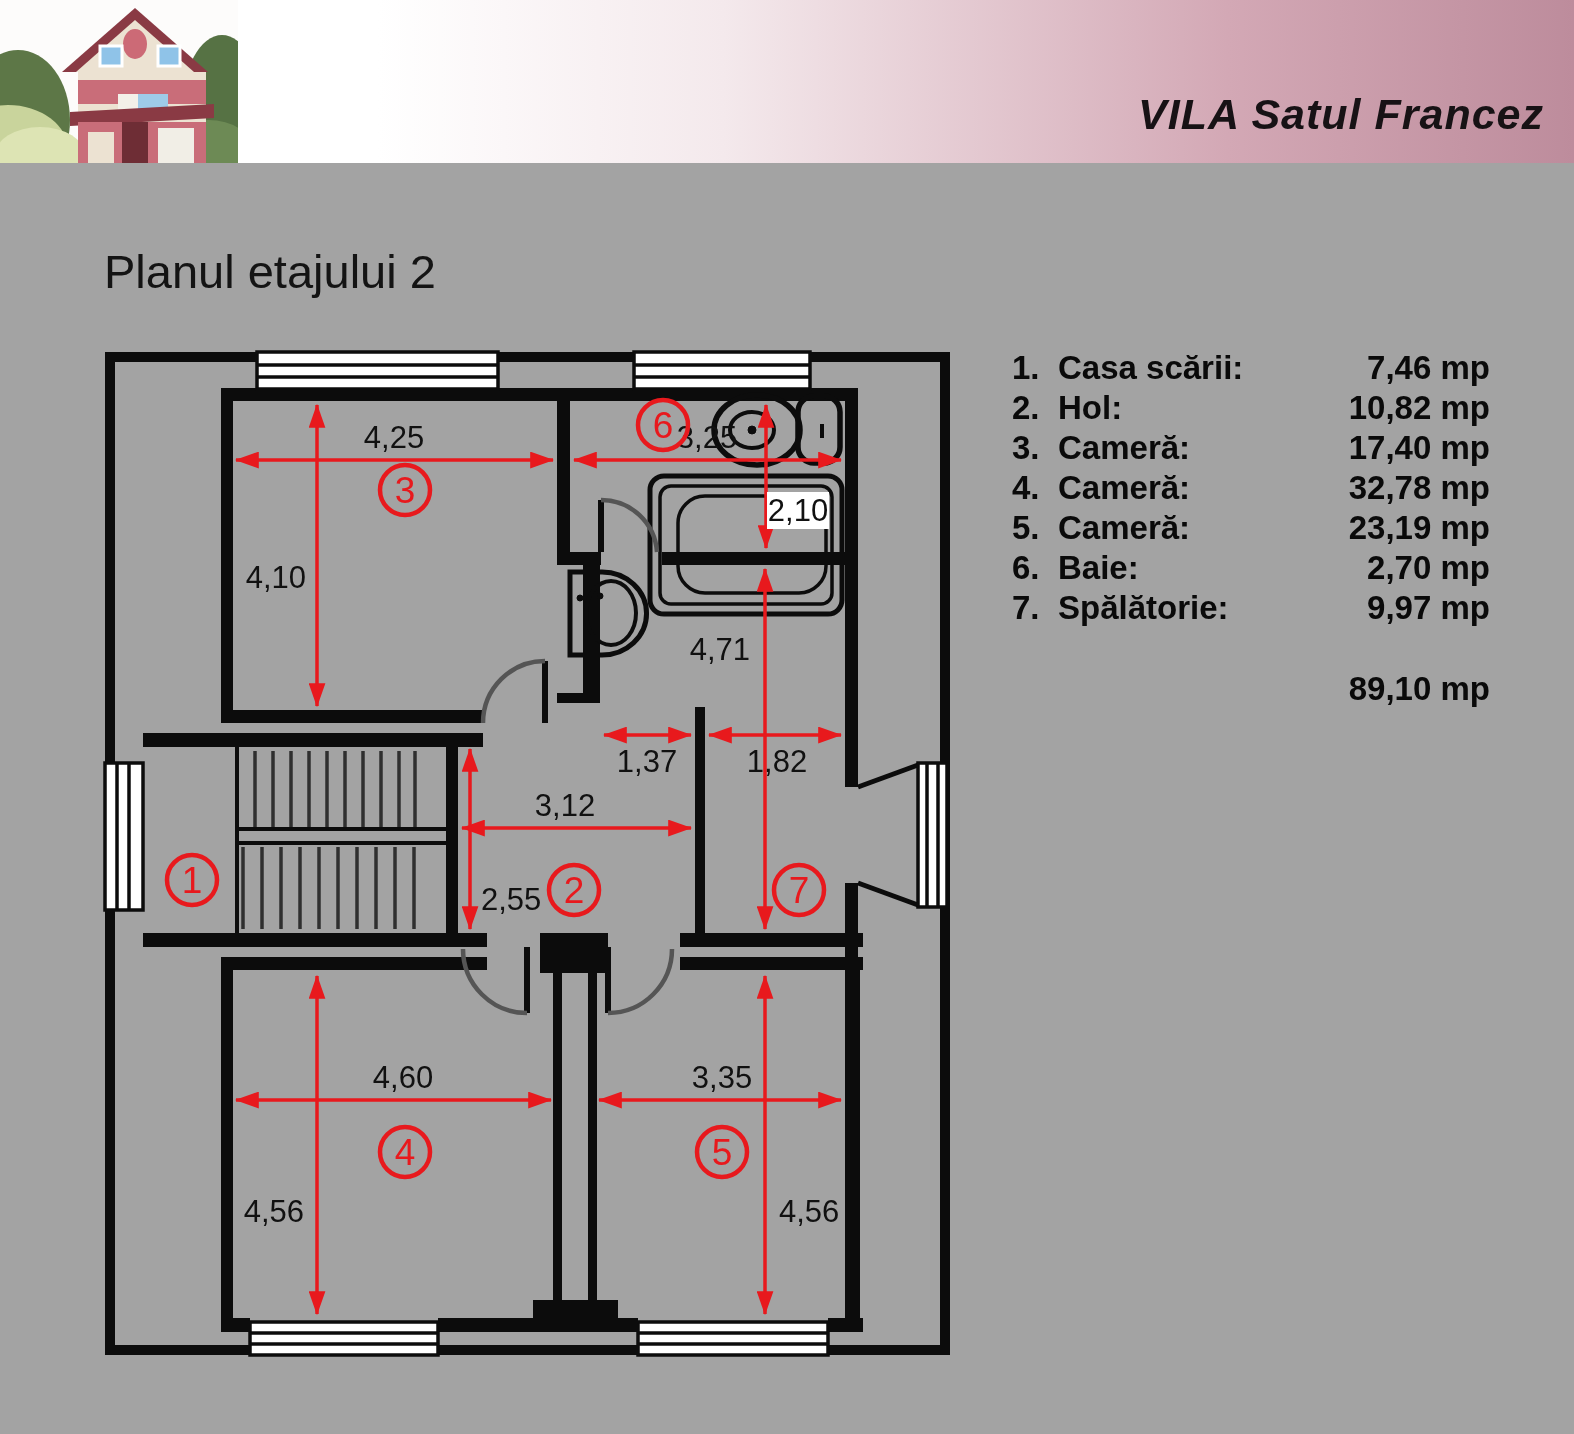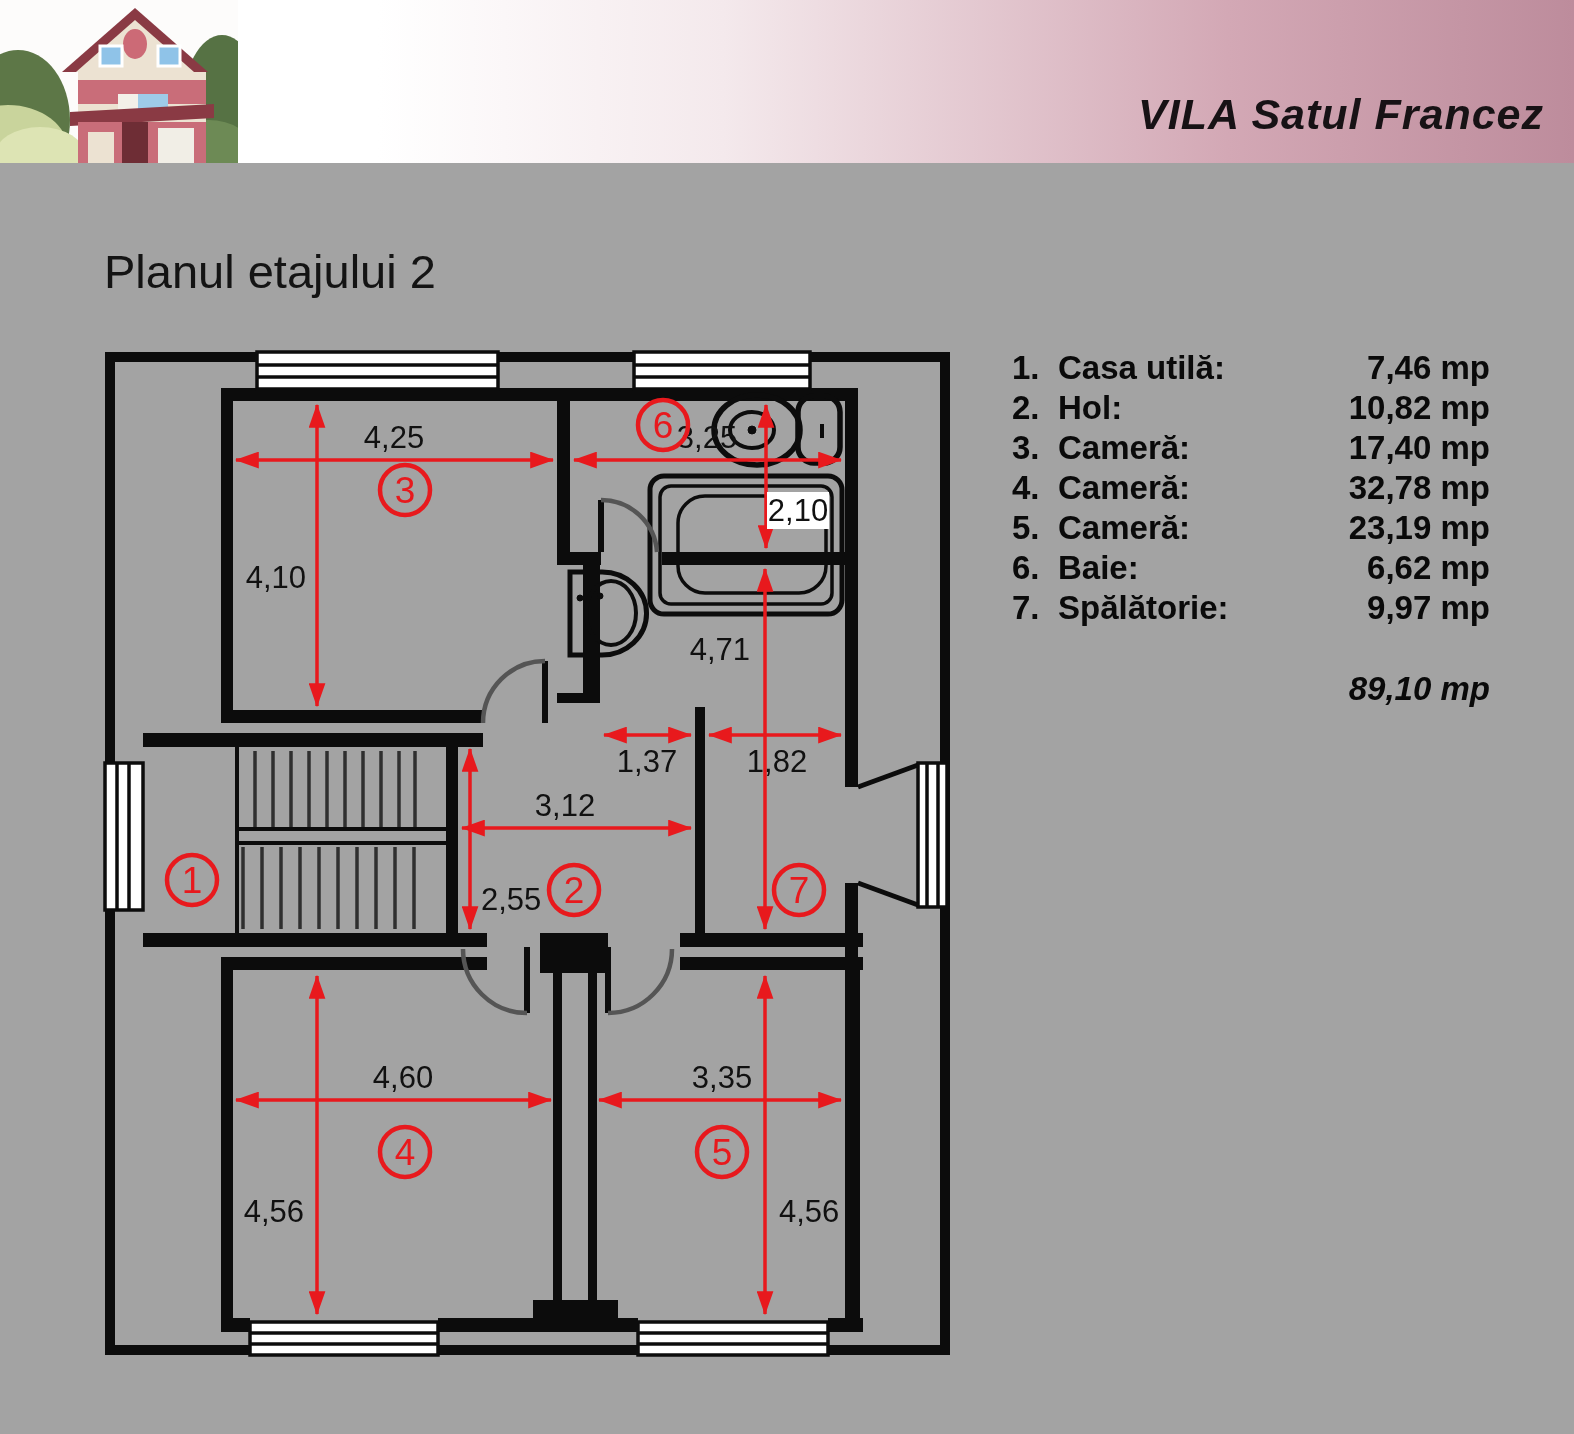--- a/index.html
+++ b/index.html
@@ -12,21 +12,21 @@
     font-style:italic;color:#171215;letter-spacing:1px;white-space:nowrap;}
   .house-photo{position:absolute;left:0;top:0;width:238px;height:163px;}
   
   .page-title{position:absolute;left:104px;top:244px;font-size:47px;color:#141414;white-space:nowrap;}
   
   .legend{position:absolute;left:1012px;top:348px;width:478px;color:#0a0a0a;}
   .legend-row{display:flex;font-weight:bold;font-size:33px;line-height:40px;white-space:nowrap;}
   .legend-row .num{width:46px;flex:0 0 auto;}
   .legend-row .value{margin-left:auto;}
   .legend-total{display:flex;font-weight:bold;font-size:33px;line-height:40px;margin-top:41px;white-space:nowrap;}
-  .legend-total .value{margin-left:auto;font-style:italic;}
+  .legend-total .value{margin-left:auto;}
   
   .plan-svg{position:absolute;left:0;top:0;}
   svg text{font-family:"Liberation Sans",sans-serif;}
   .dimlabel{font-size:31px;fill:#111;}
   .roomnum{font-size:37px;fill:#e8191d;}
 </style>
 </head>
 <body>
 
 <div class="page">
@@ -59,21 +59,21 @@
     <rect x="158" y="128" width="36" height="35" fill="#f1eee6"></rect>
   </svg>
 
   <div class="header-title">VILA Satul Francez</div>
 
   <div class="page-title">Planul etajului 2</div>
 
   <div class="legend">
     <div class="legend-row">
       <span class="num">1.</span>
-      <span class="label">Casa utilă:</span>
+      <span class="label">Casa scării:</span>
       <span class="value">7,46 mp</span>
     </div>
     <div class="legend-row">
       <span class="num">2.</span>
       <span class="label">Hol:</span>
       <span class="value">10,82 mp</span>
     </div>
     <div class="legend-row">
       <span class="num">3.</span>
       <span class="label">Cameră:</span>
@@ -85,21 +85,21 @@
       <span class="value">32,78 mp</span>
     </div>
     <div class="legend-row">
       <span class="num">5.</span>
       <span class="label">Cameră:</span>
       <span class="value">23,19 mp</span>
     </div>
     <div class="legend-row">
       <span class="num">6.</span>
       <span class="label">Baie:</span>
-      <span class="value">6,62 mp</span>
+      <span class="value">2,70 mp</span>
     </div>
     <div class="legend-row">
       <span class="num">7.</span>
       <span class="label">Spălătorie:</span>
       <span class="value">9,97 mp</span>
     </div>
     <div class="legend-total">
       <span class="value">89,10 mp</span>
     </div>
   </div>

